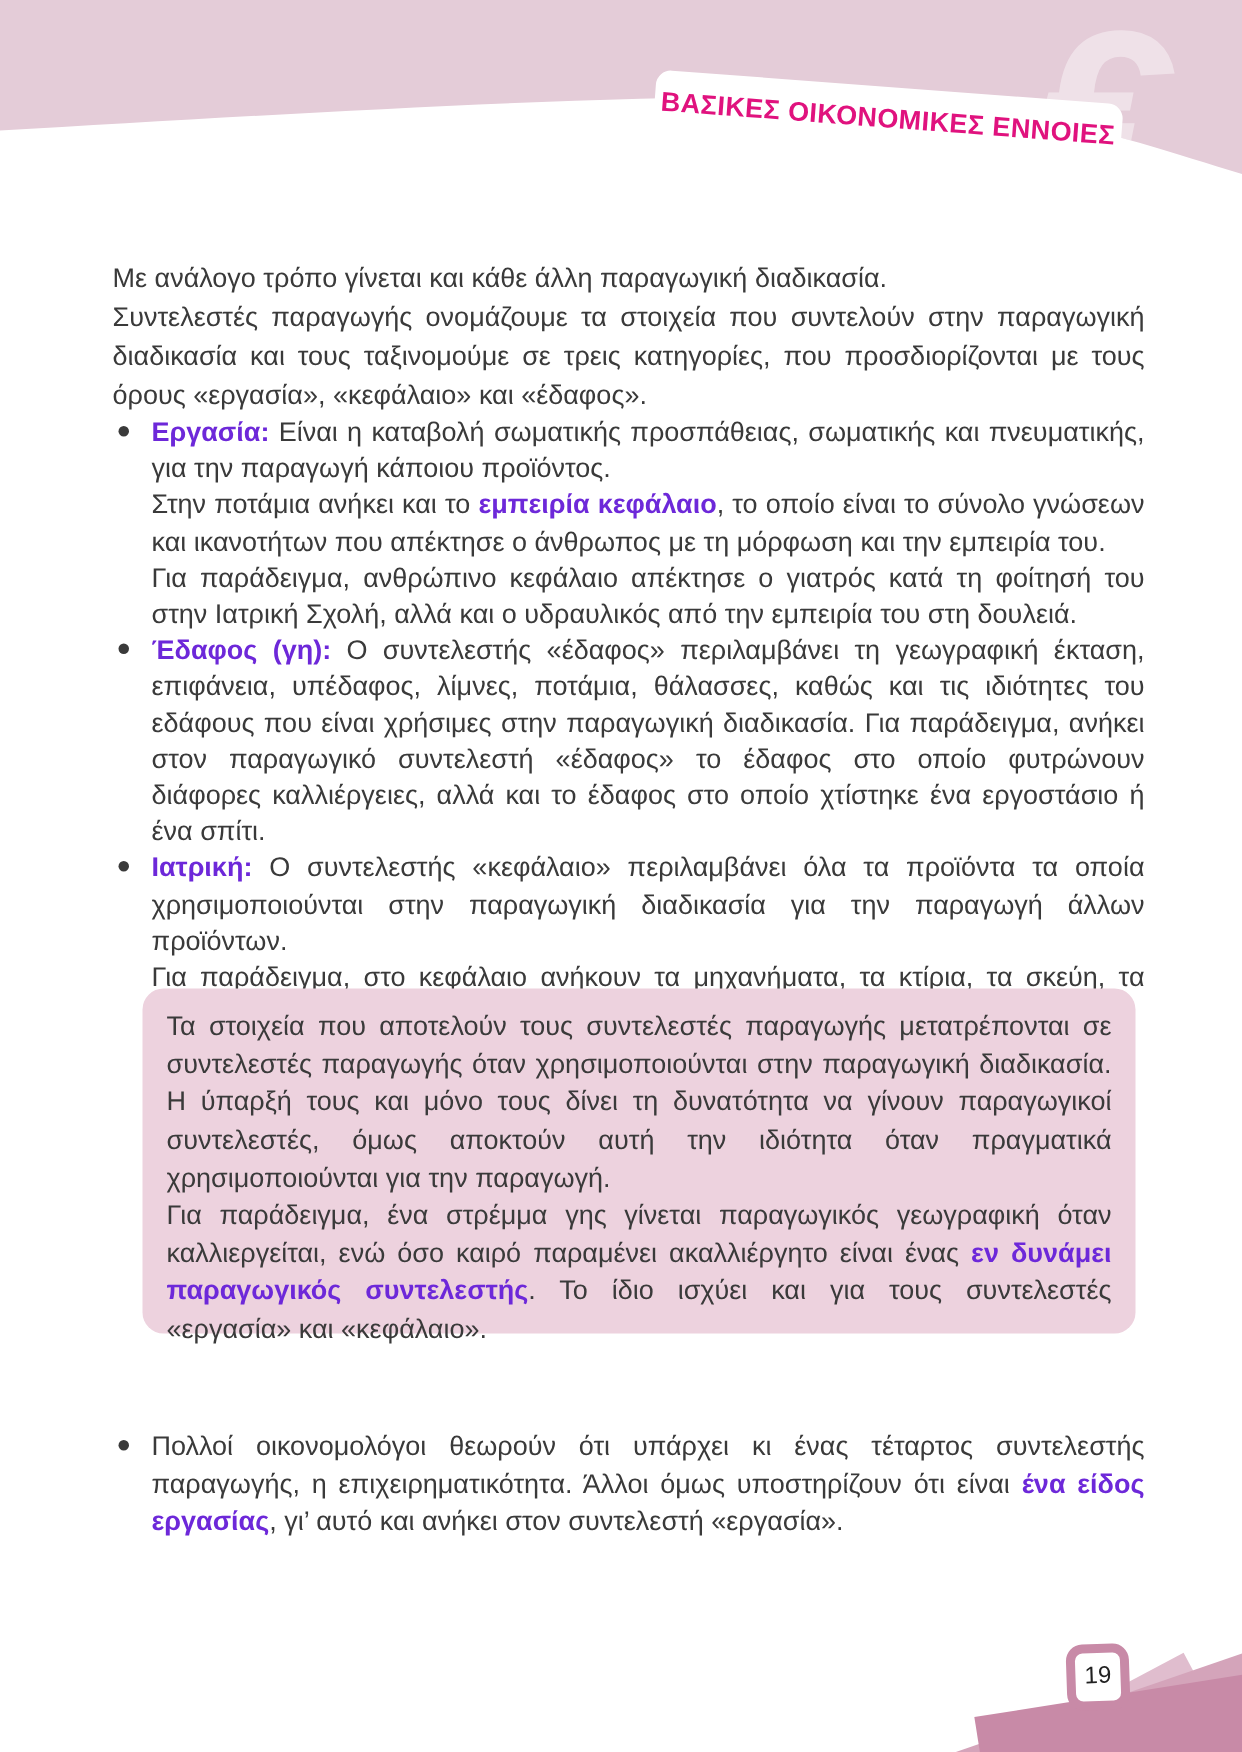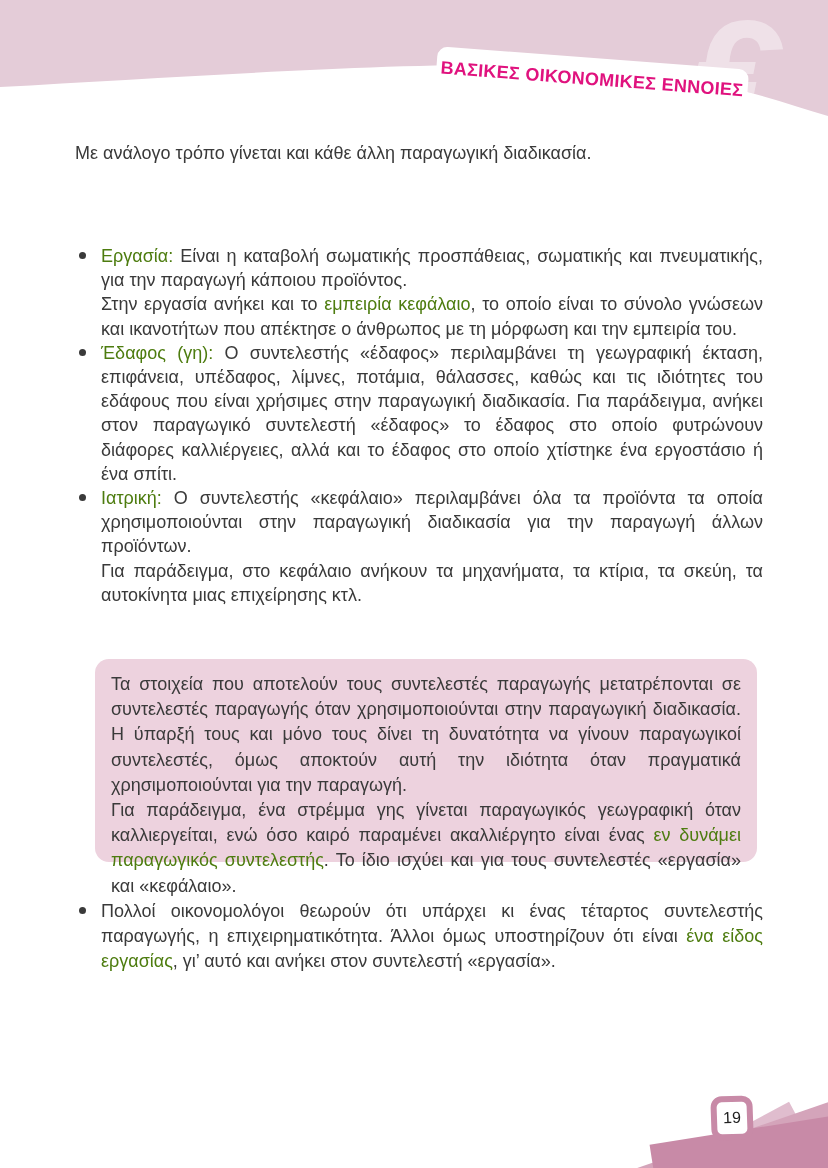--- a/index.html
+++ b/index.html
@@ -47,48 +47,48 @@
   
   .content {
     position: absolute;
     left: 75px;
     top: 0;
     width: 688px;
     color: #3a3a3a;
     font-size: 18px;
     text-align: justify;
   }
-  .block { position: absolute; left: 0; width: 688px; }
+  .block { position: absolute; left: 0; width: 688px; margin-top: 32px; }
   .block-intro  { top: 140px; line-height: 26px; }
   .block-list-1 { top: 244px; line-height: 24.2px; }
-  .block-list-2 { top: 899px; line-height: 25px; }
+  .block-list-2 { top: 920px; line-height: 25px; }
 
   ul.fact-list { list-style: none; }
   ul.fact-list li {
     position: relative;
     padding-left: 26px;
   }
   ul.fact-list li .bullet-dot {
     position: absolute;
     left: 4px;
     top: 8px;
     width: 7px;
     height: 7px;
     border-radius: 50%;
     background: #3a3a3a;
   }
-  strong { font-weight: normal; color: #4d7c0f; }
+  strong { font-weight: bold; color: #6d28d9; }
 
   
   .note-box {
     position: absolute;
     left: 20px;              
     top: 659px;
     width: 662px;
-    height: 203px;
+    height: 230px;
     background: #edd2de;
     border-radius: 14px;
     padding: 13px 16px 0 16px;
     line-height: 25.2px;
     text-align: justify;
   }
 
   
   .fan-layer { position: absolute; }
   .fan-light {
@@ -147,28 +147,30 @@
     </svg>
     <div class="banner">
       <span class="banner-label">ΒΑΣΙΚΕΣ ΟΙΚΟΝΟΜΙΚΕΣ ΕΝΝΟΙΕΣ</span>
     </div>
   </div>
 
   <div class="content">
 
     <div class="block block-intro">
         <div class="para"><span>Με ανάλογο τρόπο γίνεται και κάθε άλλη παραγωγική διαδικασία.</span></div>
+        <div class="para"><span>Συντελεστές παραγωγής ονομάζουμε τα στοιχεία που συντελούν στην παραγωγική διαδικασία και τους ταξινομούμε σε τρεις κατηγορίες, που προσδιορίζονται με τους όρους «εργασία», «κεφάλαιο» και «έδαφος».</span></div>
       </div>
 
     <ul class="fact-list block block-list-1">
       <li>
         <span class="bullet-dot"></span>
         <div>
             <div class="para"><strong>Εργασία:</strong><span> Είναι η καταβολή σωματικής προσπάθειας, σωματικής και πνευματικής, για την παραγωγή κάποιου προϊόντος.</span></div>
-            <div class="para"><span>Στην εργασία ανήκει και το </span><strong>εμπειρία κεφάλαιο</strong><span>, το οποίο είναι το σύνολο γνώσεων και ικανοτήτων που απέκτησε ο άνθρωπος με τη μόρφωση και την εμπειρία του.</span></div>
+            <div class="para"><span>Στην ποτάμια ανήκει και το </span><strong>εμπειρία κεφάλαιο</strong><span>, το οποίο είναι το σύνολο γνώσεων και ικανοτήτων που απέκτησε ο άνθρωπος με τη μόρφωση και την εμπειρία του.</span></div>
+            <div class="para"><span>Για παράδειγμα, ανθρώπινο κεφάλαιο απέκτησε ο γιατρός κατά τη φοίτησή του στην Ιατρική Σχολή, αλλά και ο υδραυλικός από την εμπειρία του στη δουλειά.</span></div>
           </div>
       </li>
       <li>
         <span class="bullet-dot"></span>
         <div>
             <div class="para"><strong>Έδαφος (γη):</strong><span> Ο συντελεστής «έδαφος» περιλαμβάνει τη γεωγραφική έκταση, επιφάνεια, υπέδαφος, λίμνες, ποτάμια, θάλασσες, καθώς και τις ιδιότητες του εδάφους που είναι χρήσιμες στην παραγωγική διαδικασία. Για παράδειγμα, ανήκει στον παραγωγικό συντελεστή «έδαφος» το έδαφος στο οποίο φυτρώνουν διάφορες καλλιέργειες, αλλά και το έδαφος στο οποίο χτίστηκε ένα εργοστάσιο ή ένα σπίτι.</span></div>
           </div>
       </li>
       <li>
         <span class="bullet-dot"></span>

